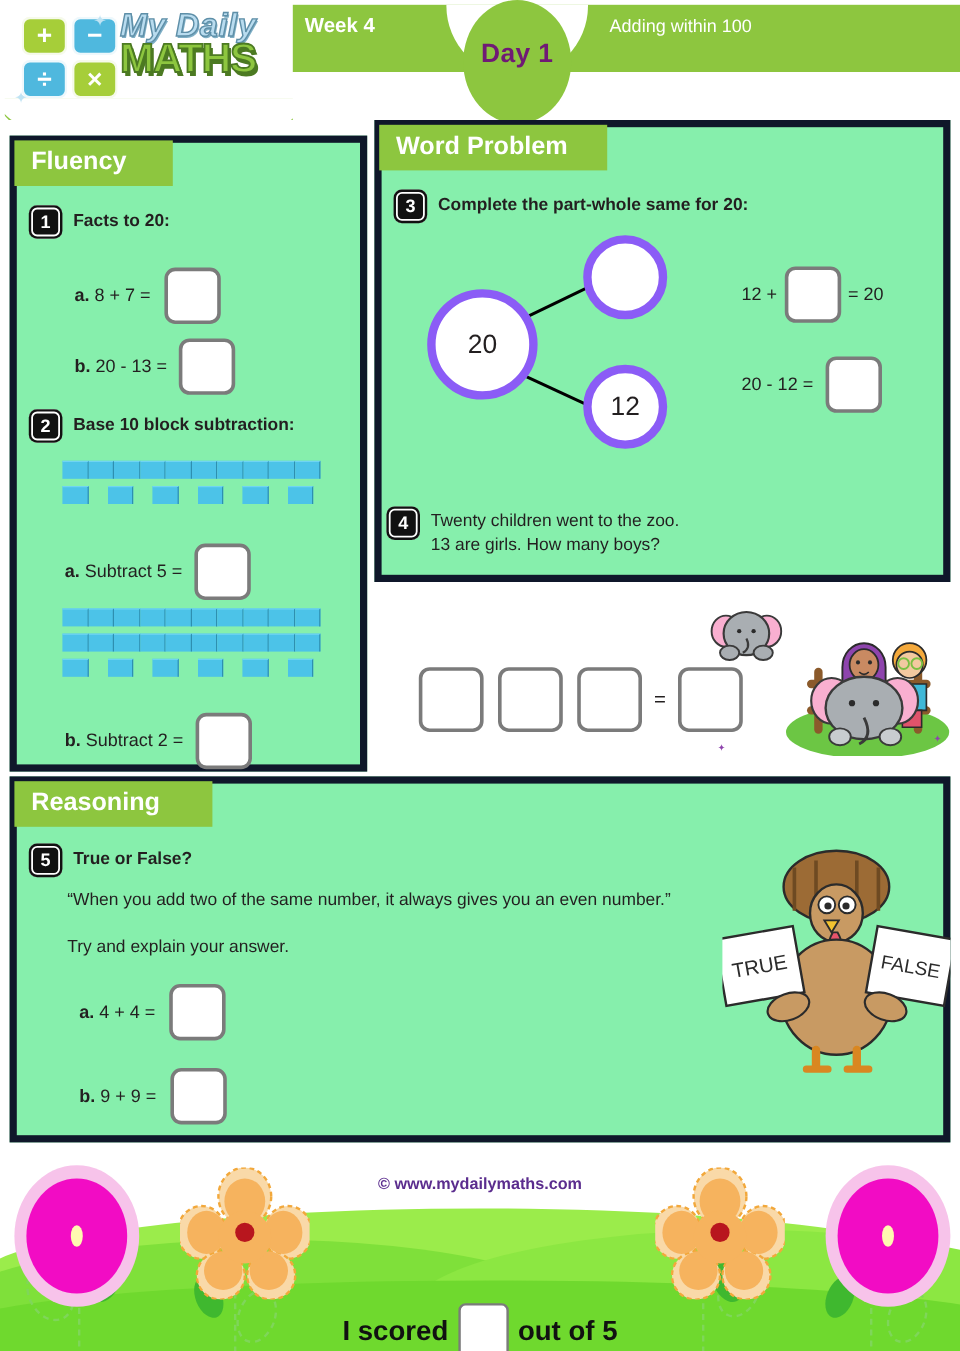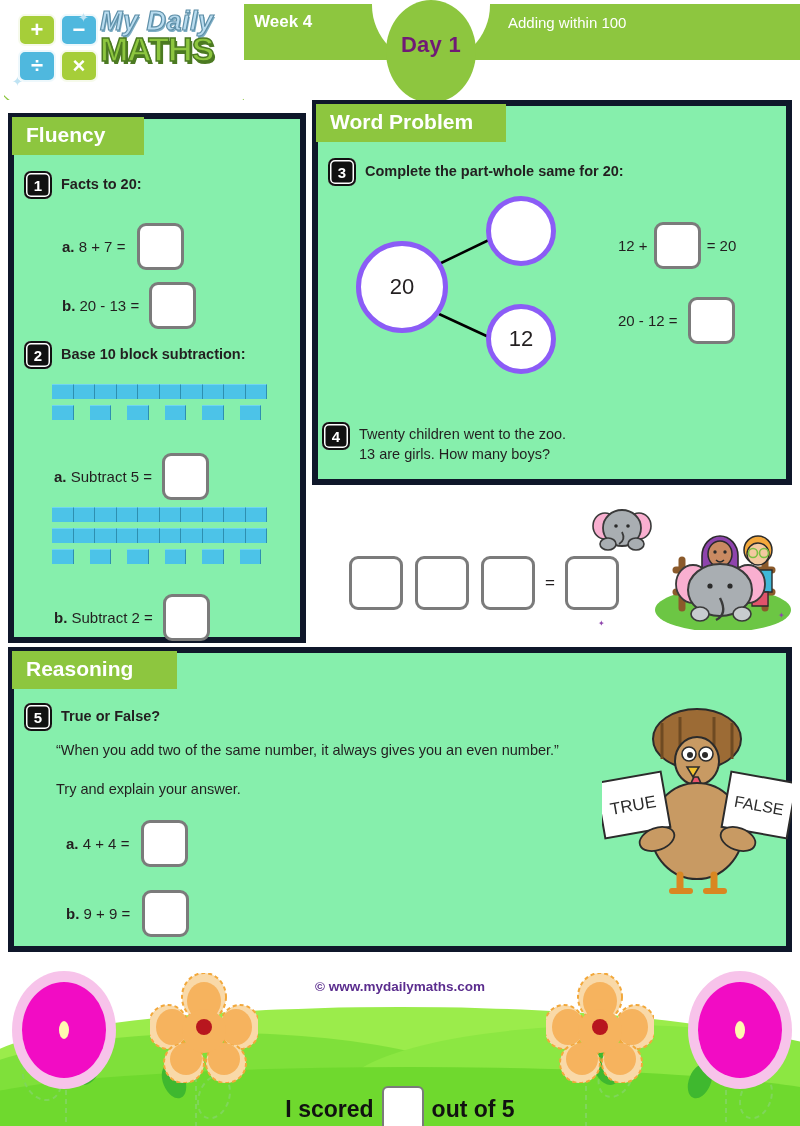--- a/index.html
+++ b/index.html
@@ -119,21 +119,21 @@
   .rod .u:last-child { border-right: 1.5px solid #2E8FB0; }
   .ones { display:flex; gap: 16px; height:15px; }
   .ones .u {
     width: 21.5px; height:15px; background:#4CC3E8;
     border-right: 1.5px solid #2E8FB0; border-top:1px solid #6FD4F2;
   }
 
   
   .pw { position:absolute; left: 336px; top: 196px; width: 250px; height: 180px; }
   .circ {
-    position:absolute; border: 5px solid #8b5cf6; border-radius: 50%;
+    position:absolute; border: 7px solid #8b5cf6; border-radius: 50%;
     background:#fff; display:flex; align-items:center; justify-content:center;
     font-size: 22px; color:#231f20;
   }
   .c-whole { left: 20px; top: 45px; width: 92px; height: 92px; }
   .c-top   { left: 150px; top: 0px;  width: 70px; height: 70px; }
   .c-bot   { left: 150px; top: 108px; width: 70px; height: 70px; }
   .pw svg { position:absolute; left:0; top:0; }
 
   
   .footer { position:absolute; left:0; top: 955px; width:800px; height: 171px; overflow:hidden; background:#fff; }

